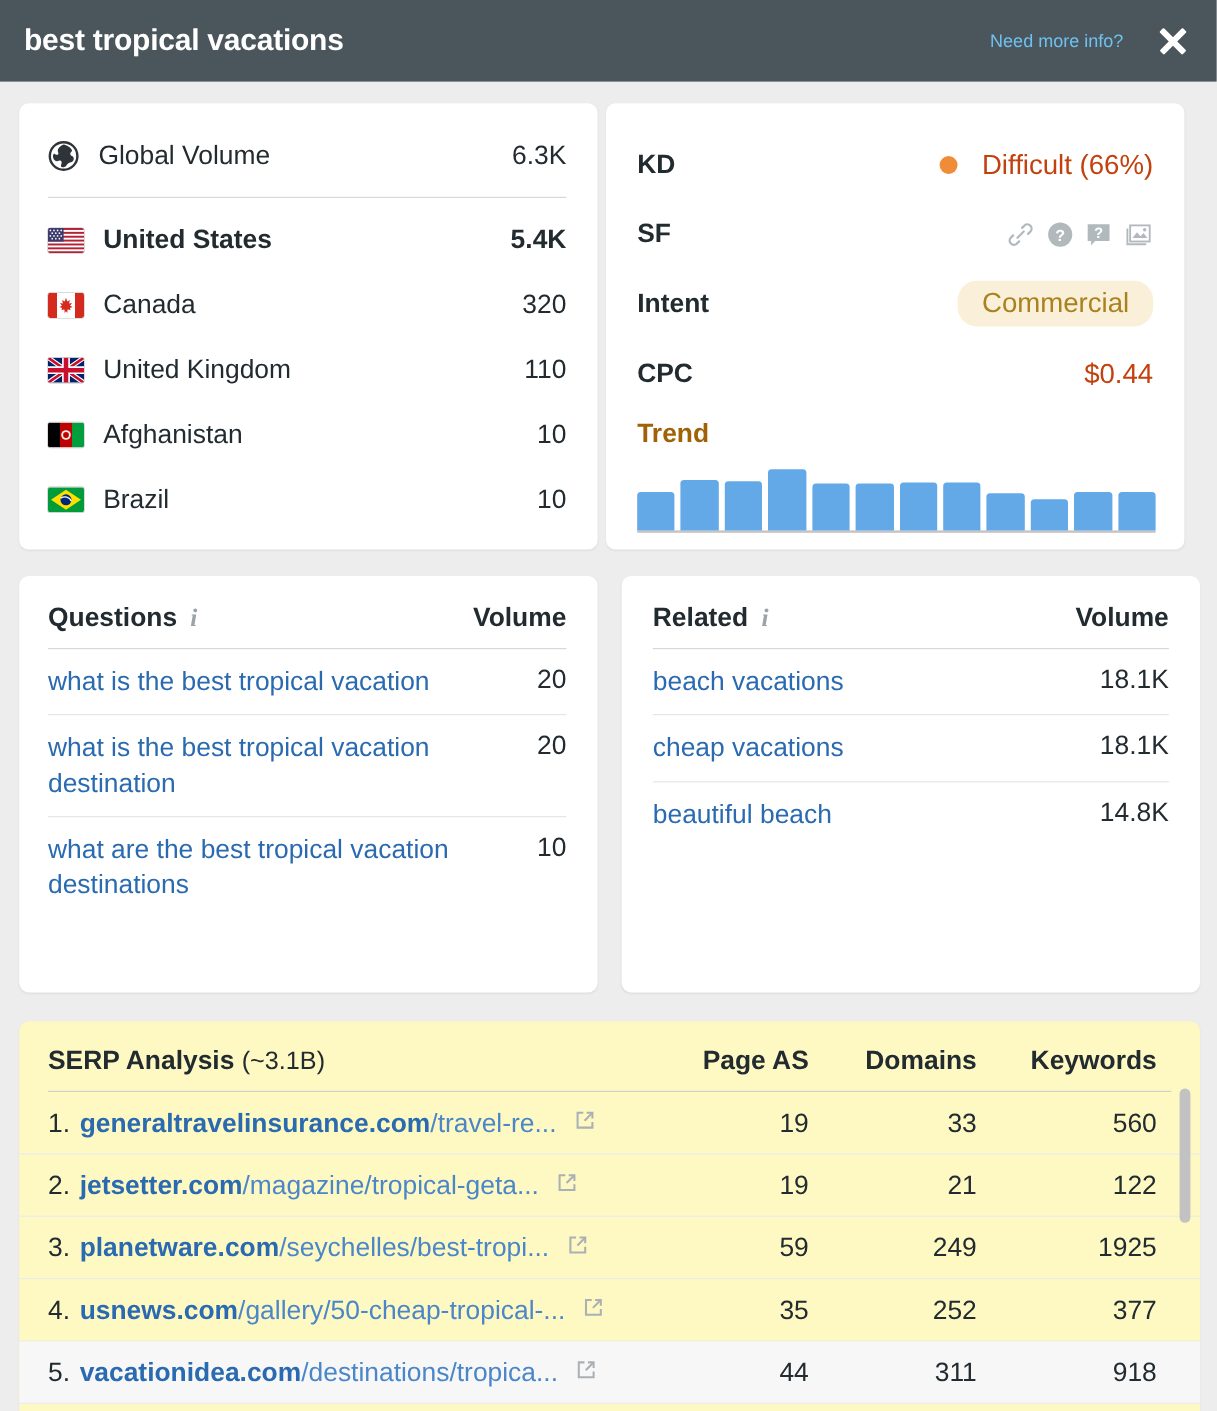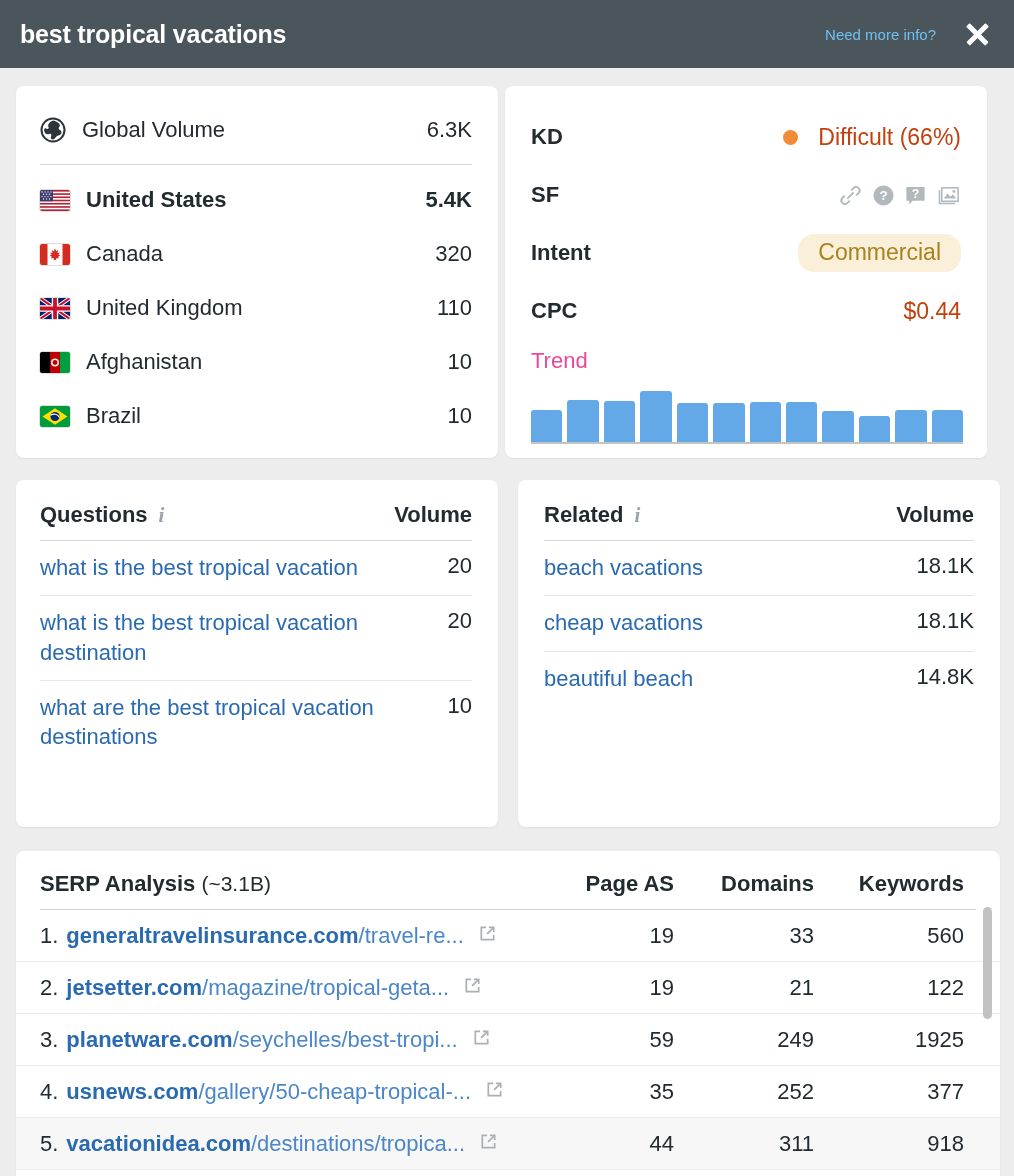--- a/index.html
+++ b/index.html
@@ -108,21 +108,21 @@
   .sf-icons { display: flex; align-items: center; gap: 9px; }
   .sf-icons svg { display: block; }
   .badge {
     background: #faf0d9;
     color: #a9811d;
     border-radius: 16px;
     padding: 7px 20px 8px 20px;
     font-size: 23px;
     line-height: 1;
   }
-  .trend-label { font-weight: normal; color: #ec4899; font-size: 22px; padding-top: 8px; }
+  .trend-label { font-weight: bold; color: #a16207; font-size: 22px; padding-top: 8px; }
   .trend-wrap {
     margin-top: 14px;
     height: 56px;
     display: flex;
     align-items: flex-end;
     gap: 5px;
     border-bottom: 2px solid #c4c4c4;
     width: 432px;
   }
   .trend-bar {
@@ -160,21 +160,21 @@
   .kw-row .kw-text {
     color: #2a6ab0; flex: 1; line-height: 1.33; padding-right: 16px;
     cursor: pointer;
   }
   .kw-row .kw-vol { color: #222b30; white-space: nowrap; }
 
   
   .serp-card {
     margin: 24px 0 0 0;
     width: 984px;
-    background: #ffffff;
+    background: #fef9c3;
     border-radius: 8px 8px 0 0;
     padding: 20px 0 0 0;
     position: relative;
     overflow: hidden;
     height: 325px;
     box-shadow: 0 1px 2px rgba(0,0,0,0.06);
   }
   .serp-head {
     display: flex; align-items: baseline;
     padding: 0 36px 0 24px;

